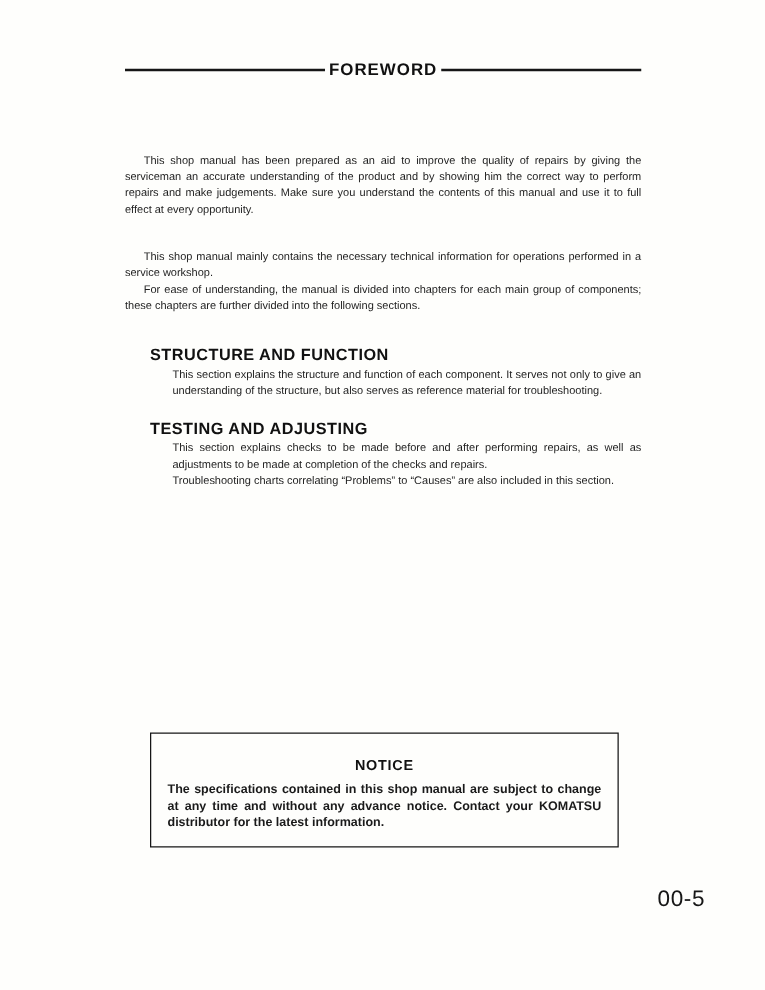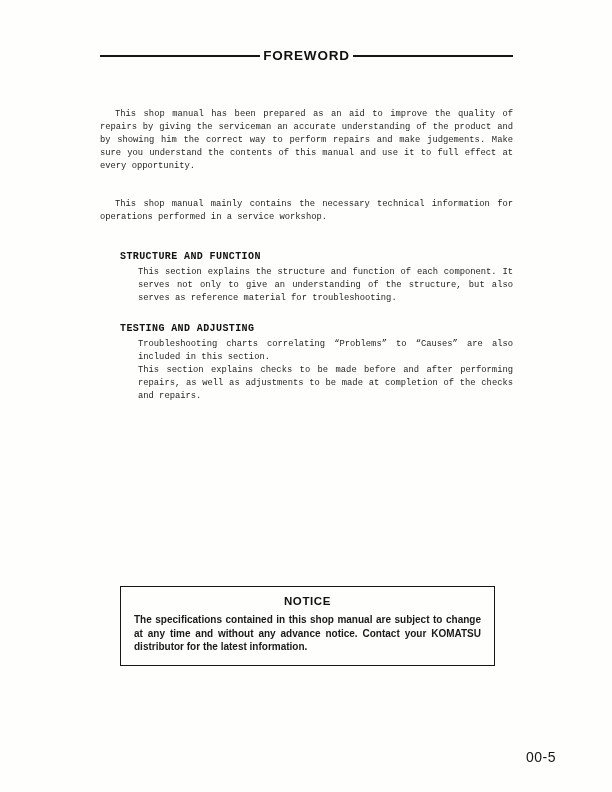--- a/index.html
+++ b/index.html
@@ -35,83 +35,82 @@
   }
   h1.page-title {
     margin: 0;
     padding: 0 3px;
     font-size: 13.5px;
     font-weight: bold;
     letter-spacing: 0.8px;
     color: #111;
   }
   .body-text {
-    margin-top: 45px;
+    margin-top: 59px;
     font-size: 8.8px;
     line-height: 13px;
     text-align: justify;
-    font-family: Liberation Mono, monospace;
   }
   p {
     margin: 0;
   }
   p.indent {
     text-indent: 15px;
   }
   p.gap-top {
     margin-top: 25px;
   }
   .section {
     margin-left: 20px;
     margin-top: 17px;
   }
   .section.first {
     margin-top: 26px;
   }
   h2.section-heading {
     margin: 0;
-    font-size: 10px;
+    font-size: 13px;
     font-weight: bold;
     letter-spacing: 0.4px;
     color: #111;
   }
   .section-body {
     margin-left: 18px;
     margin-top: 3px;
   }
   .notice-box {
     position: absolute;
     left: 120px;
     top: 586px;
     width: 375px;
     box-sizing: border-box;
     border: 1.6px solid #161616;
-    padding: 8px 13px 11px 13px;
+    padding: 20px 13px 11px 13px;
     background: transparent;
   }
   .notice-title {
     text-align: center;
     font-size: 11.5px;
     font-weight: bold;
     letter-spacing: 0.6px;
     color: #111;
     margin-bottom: 6px;
   }
   .notice-body {
     font-size: 10px;
     line-height: 13.5px;
     font-weight: bold;
     text-align: justify;
     color: #1a1a1a;
   }
   .page-number {
     position: absolute;
     left: 526px;
-    top: 749px;
-    font-size: 14px;
+    top: 709px;
+    font-size: 18px;
     letter-spacing: 0.5px;
     color: #161616;
   }
 </style>
 </head>
 <body>
 
 <div class="page">
 
   <div class="content">
@@ -119,33 +118,34 @@
     <div class="title-row">
       <span class="title-rule"></span>
       <h1 class="page-title">FOREWORD</h1>
       <span class="title-rule"></span>
     </div>
 
     <div class="body-text">
 
       <p class="indent">This shop manual has been prepared as an aid to improve the quality of repairs by giving the serviceman an accurate understanding of the product and by showing him the correct way to perform repairs and make judgements. Make sure you understand the contents of this manual and use it to full effect at every opportunity.</p>
       <p class="indent gap-top">This shop manual mainly contains the necessary technical information for operations performed in a service workshop.</p>
+      <p class="indent">For ease of understanding, the manual is divided into chapters for each main group of components; these chapters are further divided into the following sections.</p>
 
       <div class="section first">
         <h2 class="section-heading">STRUCTURE AND FUNCTION</h2>
         <div class="section-body">
           <p>This section explains the structure and function of each component. It serves not only to give an understanding of the structure, but also serves as reference material for troubleshooting.</p>
         </div>
       </div>
 
       <div class="section">
         <h2 class="section-heading">TESTING AND ADJUSTING</h2>
         <div class="section-body">
+          <p>This section explains checks to be made before and after performing repairs, as well as adjustments to be made at completion of the checks and repairs.</p>
           <p>Troubleshooting charts correlating “Problems” to “Causes” are also included in this section.</p>
-          <p>This section explains checks to be made before and after performing repairs, as well as adjustments to be made at completion of the checks and repairs.</p>
         </div>
       </div>
 
 
 
     </div>
   </div>
 
   <div class="notice-box">
     <div class="notice-title">NOTICE</div>

